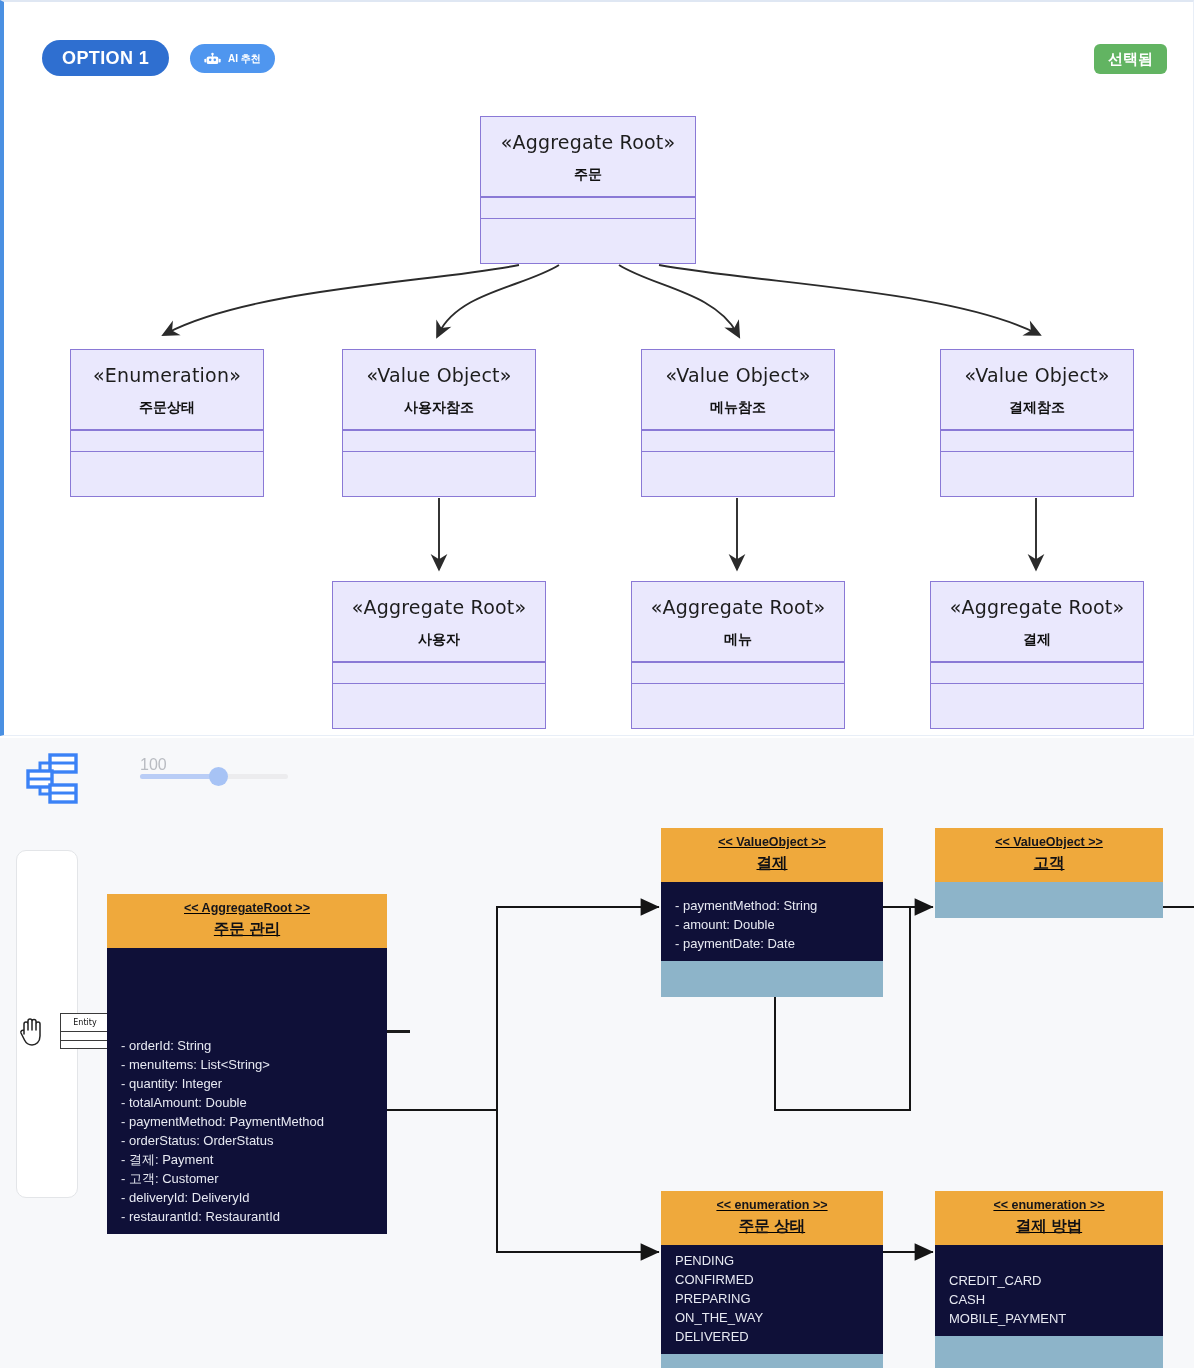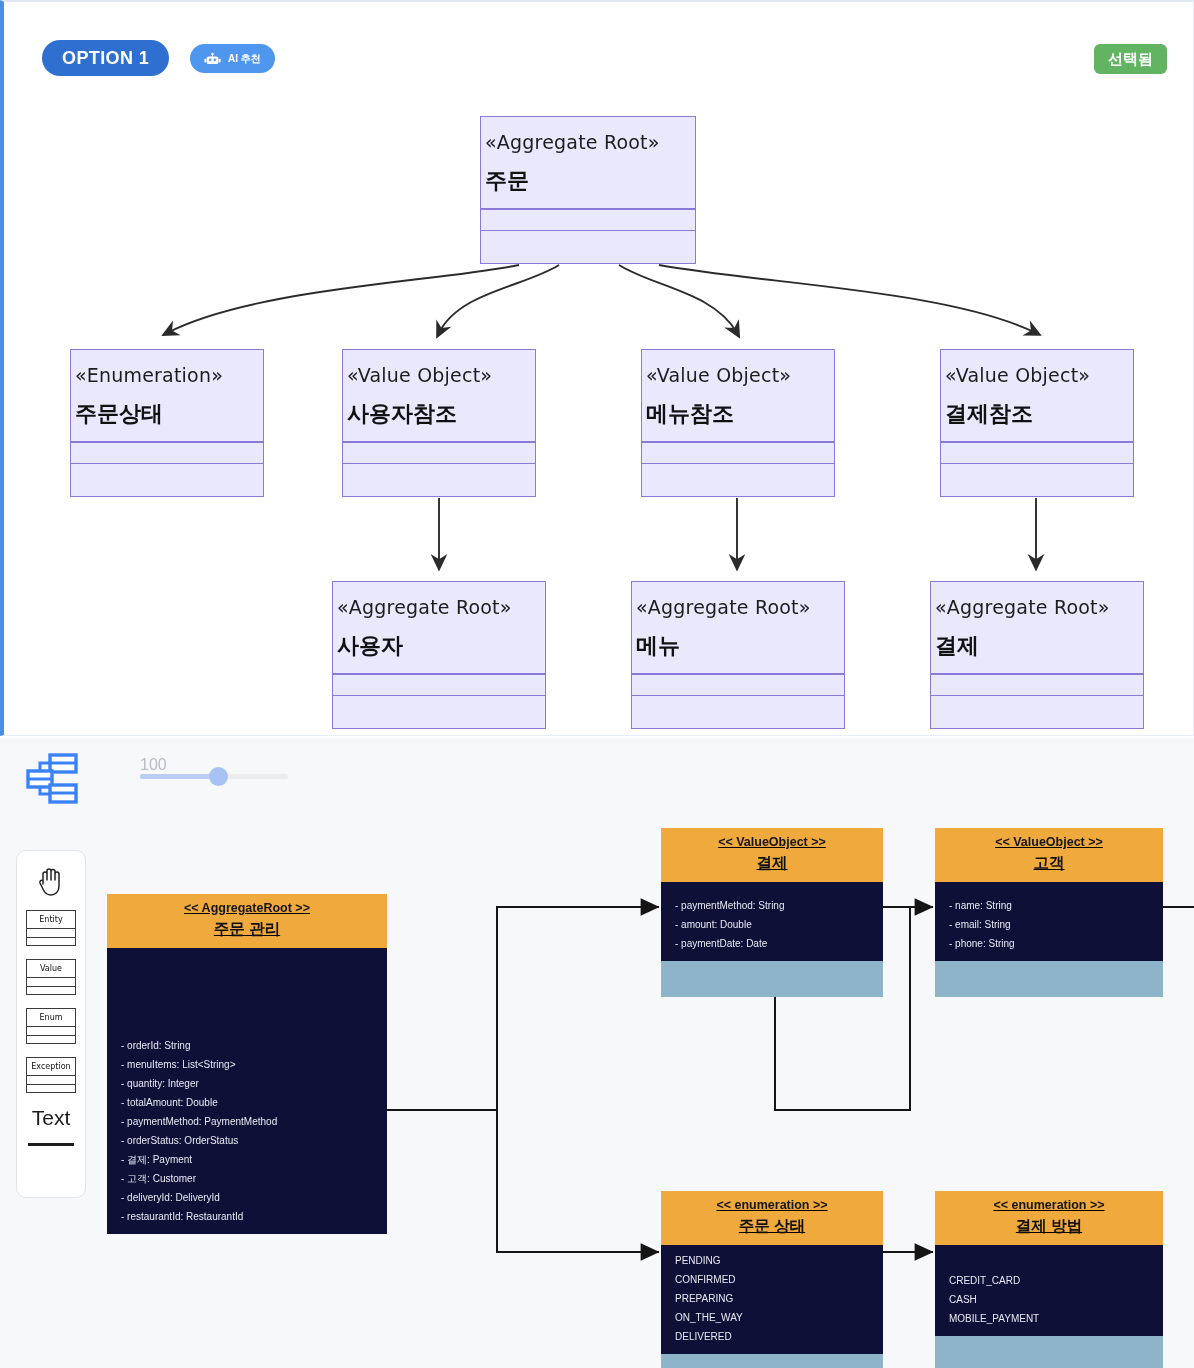--- a/index.html
+++ b/index.html
@@ -50,28 +50,29 @@
     border-radius:6px;
   }
 
   
   .uml{
     position:absolute;
     background:#eae8fd;
     border:1.6px solid #8a79d6;
   }
   .uml .hdr{
+    text-align:center;
     padding:14px 4px 12px;
   }
   .uml .stereo{
     font-size:19px; color:#1d1d1d; letter-spacing:.2px;
     font-family:"DejaVu Sans", sans-serif;
   }
   .uml .nm{
-    font-size:22px; font-weight:bold; color:#111; margin-top:13px;
+    font-size:14px; font-weight:bold; color:#111; margin-top:13px;
   }
   .uml .sep{ height:1.6px; background:#8a79d6; }
   .uml .cmp{ height:20px; }
   .uml .cmp2{ height:20px; }
 
   #svg-top{ position:absolute; left:0; top:0; width:1194px; height:736px; pointer-events:none; }
 
   
   #editor{
     position:absolute; left:0; top:738px; width:1194px; height:630px;
@@ -87,23 +88,23 @@
     position:relative; width:148px; height:5px; border-radius:3px; background:#ececee;
   }
   #zoom-fill{ position:absolute; left:0; top:0; height:5px; width:78px; border-radius:3px; background:#b9cdf6; }
   #zoom-thumb{
     position:absolute; left:69px; top:-7px; width:19px; height:19px;
     border-radius:50%; background:#a7c3f5;
   }
 
   
   #palette{
-    position:absolute; left:16px; top:112px; width:70px; height:348px;
+    position:absolute; left:16px; top:112px; width:62px; height:348px;
     background:#fff; border:1px solid #e3e5e8; border-radius:10px;
-    display:flex; flex-direction:column; align-items:center;
+    display:flex; flex-direction:row; align-items:center;
     padding-top:14px; gap:13px;
   }
   .tool{ width:52px; display:flex; align-items:center; justify-content:center; }
   .tool-box{
     width:50px; height:36px; border:1.4px solid #3a3a3a; background:#fff;
     display:flex; flex-direction:column;
   }
   .tool-box .tb-title{
     flex:0 0 18px; display:flex; align-items:center; justify-content:center;
     font-size:8px; color:#111; border-bottom:1.2px solid #3a3a3a;
@@ -115,21 +116,21 @@
   #tool-line{ width:46px; height:3px; background:#1c1c1c; }
 
   
   .enode{ position:absolute; background:#0f1038; }
   .enode .ehdr{
     background:#efa93c; text-align:center; padding:7px 4px 8px;text-decoration:underline;
   }
   .enode .estereo{ font-size:12.5px; color:#15151a; font-weight:bold; }
   .enode .enm{ font-size:15.5px; color:#101014; font-weight:bold; margin-top:4px; }
   .enode .eattrs{ padding:8px 14px 8px; }
-  .enode .eattrs div{ font-size:10px; color:#e7e9f2; line-height:19px; white-space:nowrap; }
+  .enode .eattrs div{ font-size:13px; color:#e7e9f2; line-height:19px; white-space:nowrap; }
   .enode .emeth{ background:#8db4c9; padding:7px 14px 10px; }
   .enode .emeth div{ font-size:13px; color:#ffffff; line-height:19.5px; white-space:nowrap; }
   .enode .emeth.empty{ height:36px; padding:0; }
 
   #svg-editor{ position:absolute; left:0; top:0; width:1194px; height:630px; pointer-events:none; }
 </style>
 </head>
 <body>
 
 <div id="option-panel">
@@ -376,25 +377,20 @@
           <div>- amount: Double</div>
           <div>- paymentDate: Date</div>
         </div>
         <div class="emeth empty"></div>
       </div>
       <div class="enode" style="left: 935px; top: 90px; width: 228px;">
         <div class="ehdr">
           <div class="estereo">&lt;&lt; ValueObject &gt;&gt;</div>
           <div class="enm">고객</div>
         </div>
-        <div class="eattrs" style="padding-top:14px">
-          <div>- name: String</div>
-          <div>- email: String</div>
-          <div>- phone: String</div>
-        </div>
         <div class="emeth empty"></div>
       </div>
       <div class="enode" style="left: 661px; top: 453px; width: 222px;">
         <div class="ehdr">
           <div class="estereo">&lt;&lt; enumeration &gt;&gt;</div>
           <div class="enm">주문 상태</div>
         </div>
         <div class="eattrs" style="padding-top:6px">
           <div>PENDING</div>
           <div>CONFIRMED</div>

